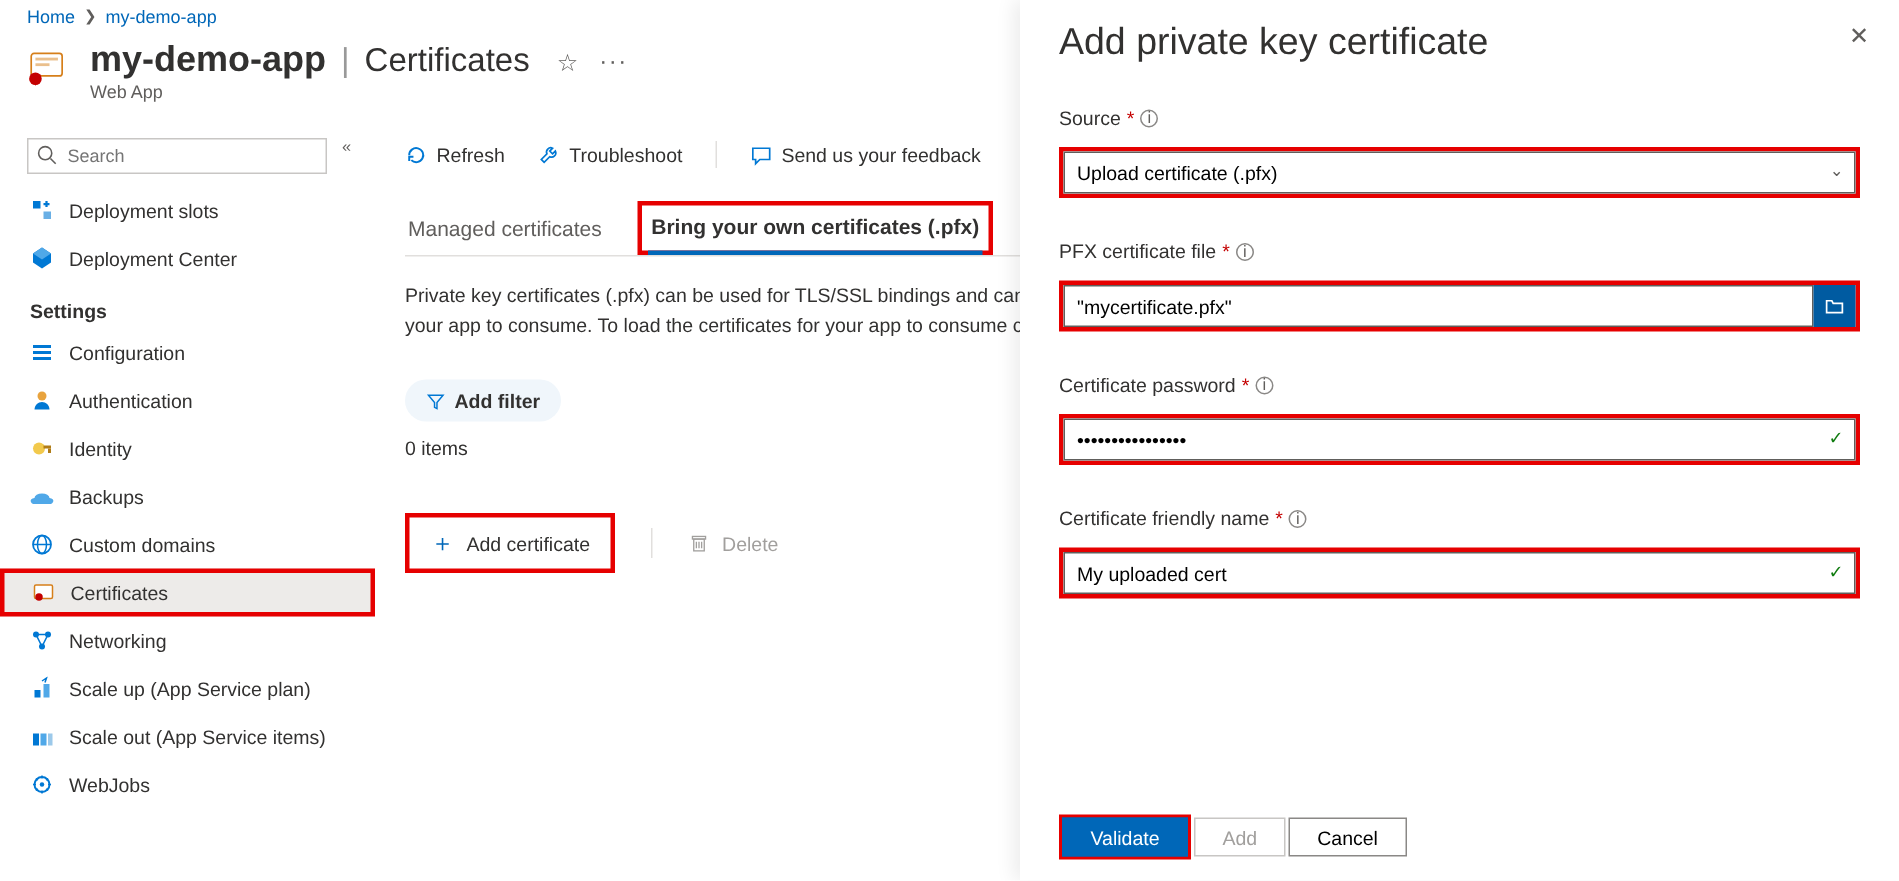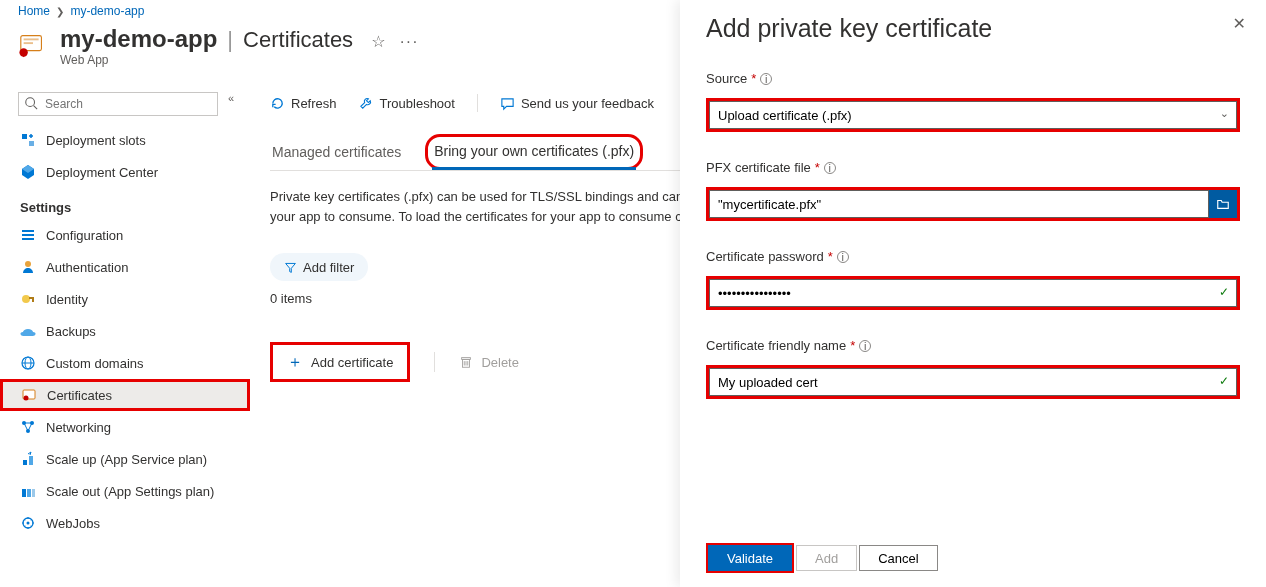--- a/index.html
+++ b/index.html
@@ -51,30 +51,30 @@
 
   
   .main { flex:1; padding:8px 20px 0 20px; position:relative;}
   .toolbar { display:flex; align-items:center; gap:22px; color:var(--text); font-size:13px; margin-bottom:22px;}
   .toolbar .tb-item { display:flex; align-items:center; gap:6px; cursor:pointer;}
   .toolbar .divider { width:1px; height:18px; background:var(--light-border);}
   .tb-icon { color:var(--azure-blue); }
 
   .tabs-row { display:flex; align-items:flex-end; gap:22px; border-bottom:1px solid var(--light-border); margin-bottom:16px;}
   .tab { padding:6px 2px 10px 2px; font-size:14px; color:var(--text-sub); cursor:pointer;}
-  .tab.active { color:var(--text); font-weight:400;border-radius:15px;}
+  .tab.active { color:var(--text); font-weight:700;}
   .tab.red-box { padding:6px 6px 8px 6px; border:3px solid var(--highlight-red); border-bottom:3px solid var(--highlight-red);}
 
   .descr { font-size:13px; color:var(--text); line-height:20px; max-width:640px;}
 
   .filter-row { display:flex; align-items:center; gap:20px; margin-top:26px;}
   .filter-input-wrap { position:relative; }
   .filter-input { width:180px; height:28px; border:1px solid var(--border); font-size:13px; padding:3px 6px 3px 28px;}
   .filter-input-wrap .search-icon { left:8px; top:6px; color:var(--azure-blue);}
-  .pill { display:flex; align-items:center; gap:6px; height:28px; padding:0 14px; background:#f0f6fb; border:none; border-radius:14px; font-size:13px; color:var(--text); cursor:pointer;}
+  .pill { display:flex; align-items:center; gap:6px; height:28px; padding:0 14px; background:#f0f6fb; border:none; border-radius:14px; font-size:13px; color:var(--text); cursor:pointer;font-weight:bold;}
   .pill .f-icon { color:var(--azure-blue);}
 
   .items-count { margin-top:10px; font-size:13px; color:var(--text);}
 
   .action-row { display:flex; align-items:center; gap:24px; margin-top:36px;}
   .add-cert { display:flex; align-items:center; gap:8px; height:30px; padding:0 12px; font-size:13px; color:var(--text); border:none; background:transparent; cursor:pointer;}
   .add-cert .plus { color:var(--azure-blue); font-size:16px; font-weight:300;}
   .delete-wrap { display:flex; align-items:flex-start; gap:8px; color:#a19f9d; cursor:not-allowed;}
   .v-div { width:1px; height:20px; background:var(--light-border);}
   .red-box-btn { border:3px solid var(--highlight-red); padding:2px;}
@@ -253,21 +253,21 @@
       <span>Scale up (App Service plan)</span>
     </div>
     <div class="nav-item">
       <span class="nav-icon">
           <svg width="16" height="16" viewBox="0 0 16 16">
             <rect x="2" y="6" width="4" height="8" fill="#0078d4"></rect>
             <rect x="7" y="6" width="4" height="8" fill="#50a8e8"></rect>
             <rect x="12" y="6" width="3" height="8" fill="#9cc9ea"></rect>
           </svg>
         </span>
-      <span>Scale out (App Settings plan)</span>
+      <span>Scale out (App Service items)</span>
     </div>
     <div class="nav-item">
       <span class="nav-icon">
           <svg width="16" height="16" viewBox="0 0 16 16">
             <circle cx="8" cy="8" r="5" fill="none" stroke="#0078d4" stroke-width="1.3"></circle>
             <circle cx="8" cy="8" r="1.5" fill="#0078d4"></circle>
             <path d="M8 2v2M8 12v2M2 8h2M12 8h2M4 4l1.2 1.2M10.8 10.8L12 12M4 12l1.2-1.2M10.8 5.2L12 4" stroke="#0078d4"></path>
           </svg>
         </span>
       <span>WebJobs</span>

